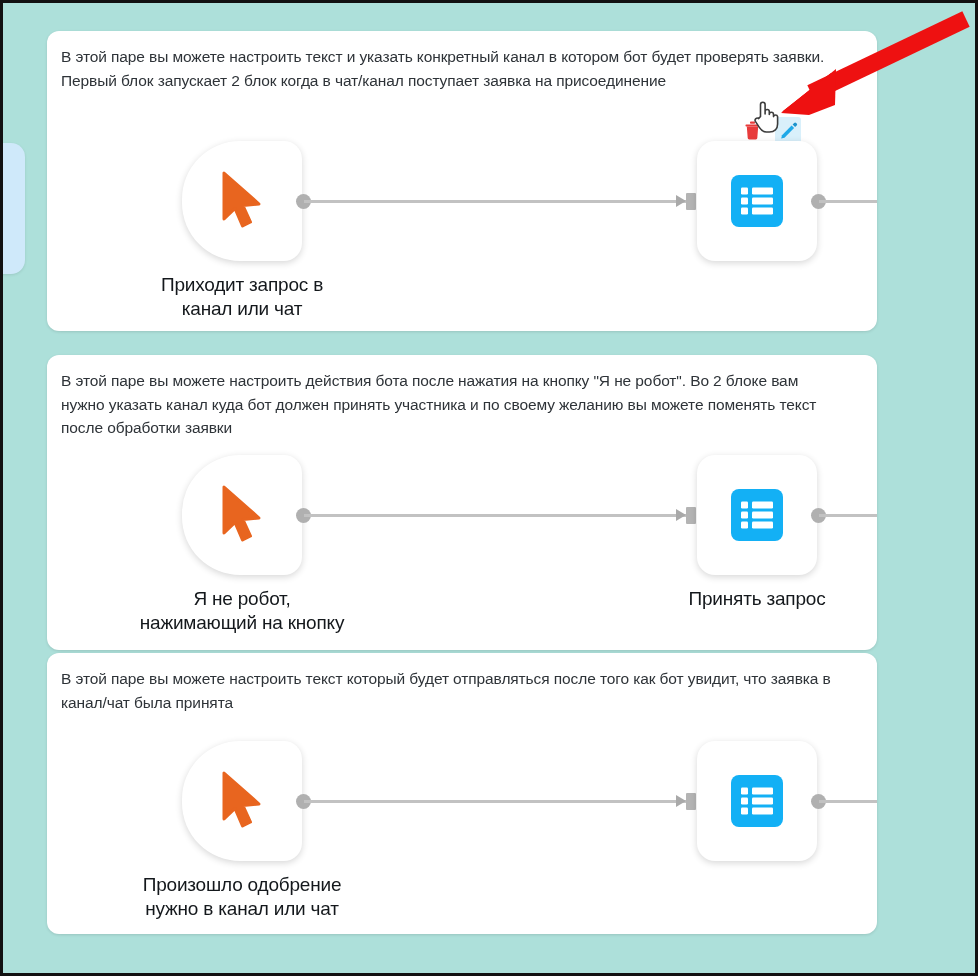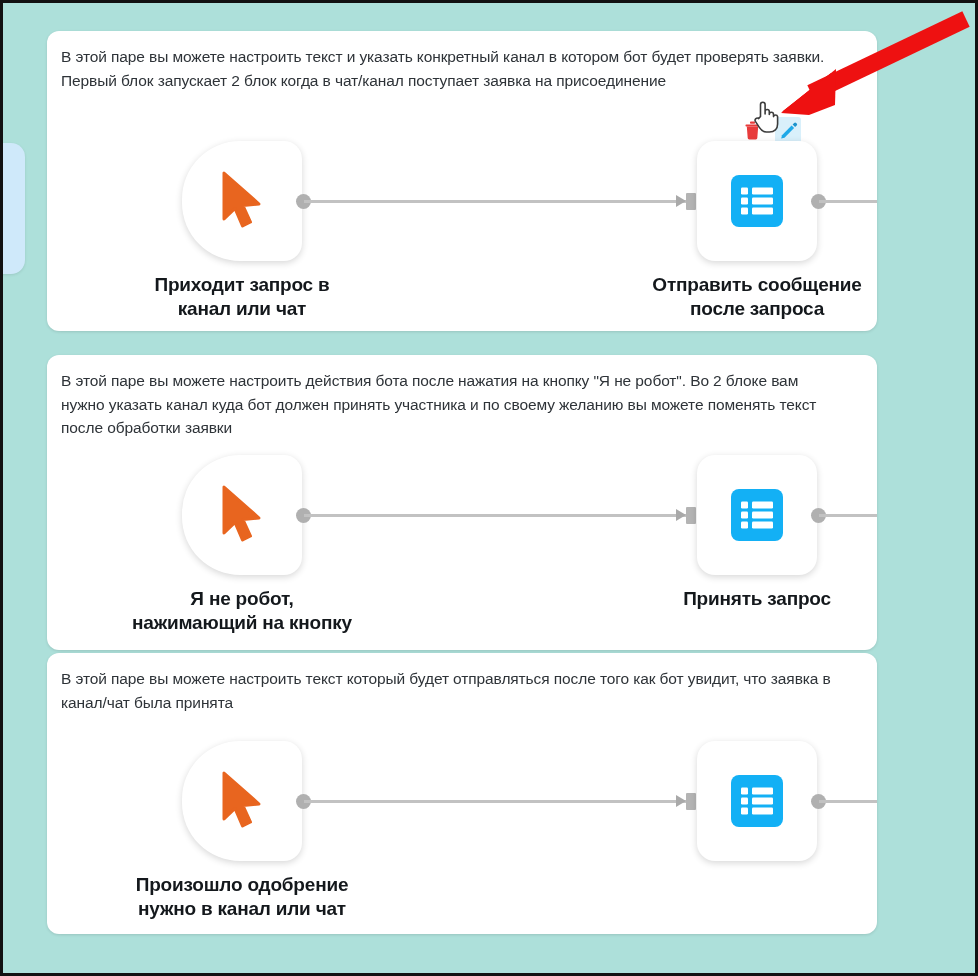--- a/index.html
+++ b/index.html
@@ -189,21 +189,21 @@
     width: 74px;
     height: 2.5px;
     background: #c2c2c2;
   }
 
   
   .node-label {
     position: absolute;
     text-align: center;
     font-size: 19px;
-    font-weight: bold;
+    font-weight: normal;
     color: #14181c;
     line-height: 1.25;
     letter-spacing: -0.2px;
     white-space: pre-line;
   }
   .label-left {
     left: 35px;
     top: 142px;
     width: 320px;
   }
@@ -288,22 +288,20 @@
       </div>
 
       <div class="tail">
         <div class="out-dot2"></div>
         <div class="tail-line"></div>
 
       </div>
 
       <div class="node-label label-left">Приходит запрос в
 канал или чат</div>
-      <div class="node-label label-right">Отправить сообщение
-после запроса</div>
     </div>
   </div>
 
   <div class="card" id="card-1">
     <div class="card-desc">В этой паре вы можете настроить действия бота после нажатия на кнопку "Я не робот". Во 2 блоке вам нужно указать канал куда бот должен принять участника и по своему желанию вы можете поменять текст после обработки заявки</div>
 
     <div class="flow">
       <div class="node node-trigger">
         <svg class="cursor-arrow" viewBox="0 0 56 64">
           <path d="M10 4 L10 50 L21 39.5 L28.5 57 L36.5 53 L29 36.5 L45 35 z" fill="#e8651f" stroke="#e8651f" stroke-width="3" stroke-linejoin="round"></path>

